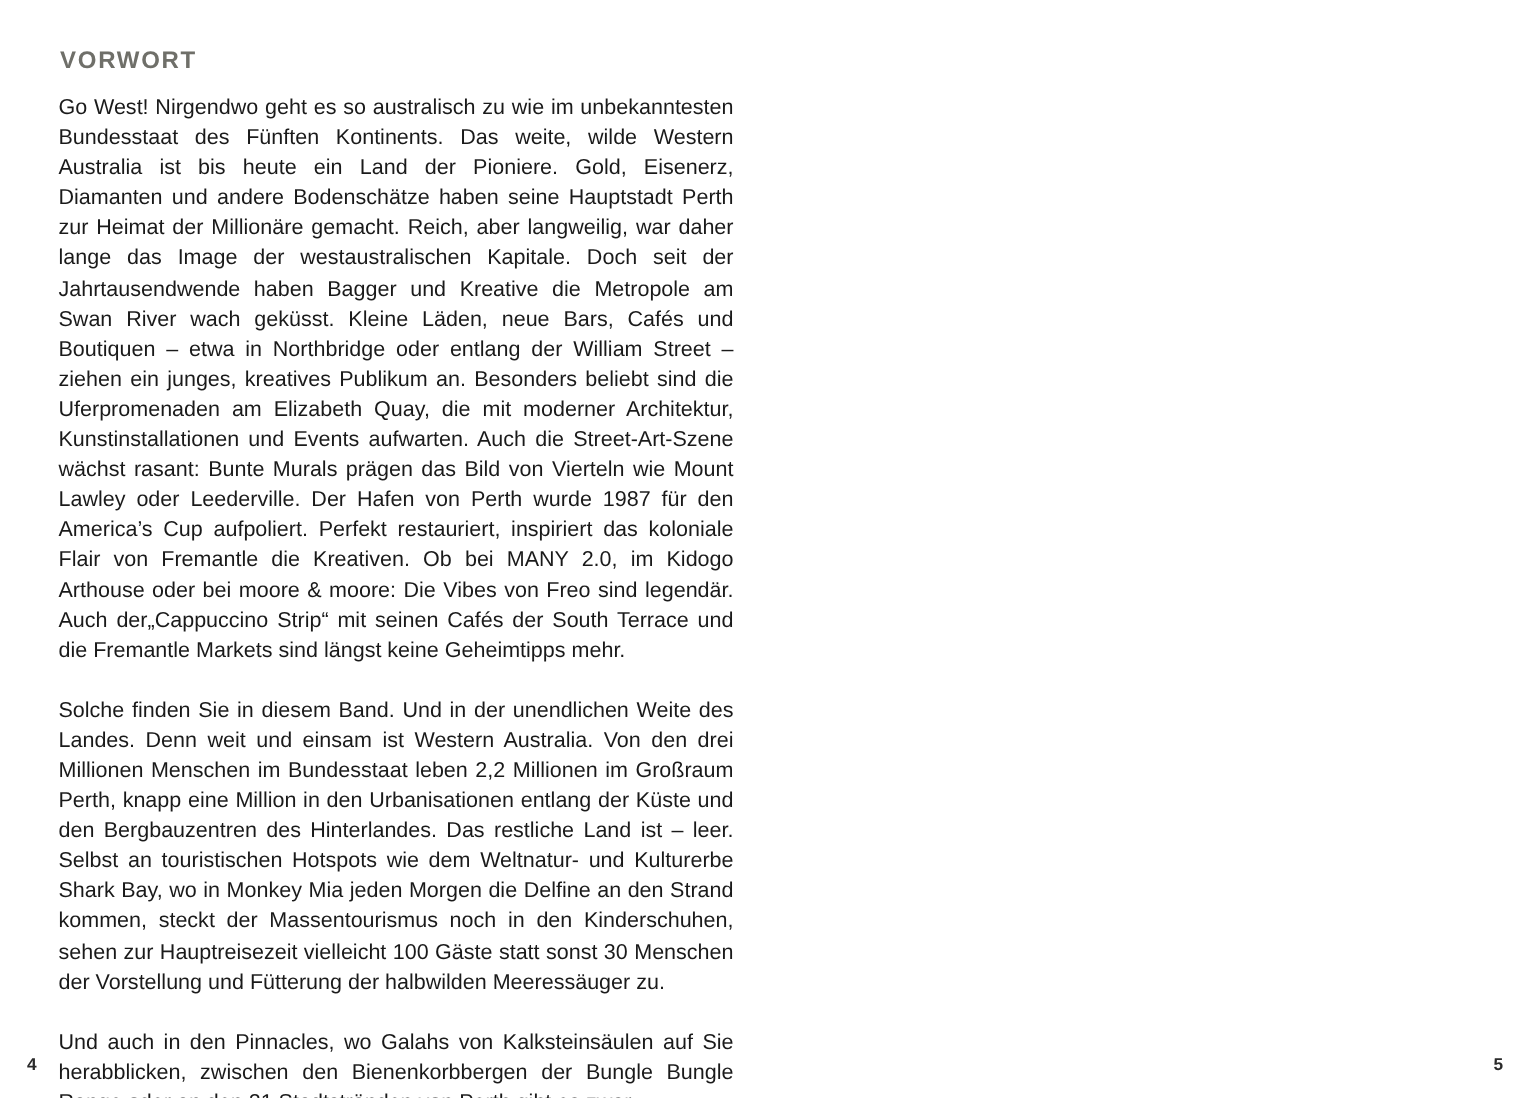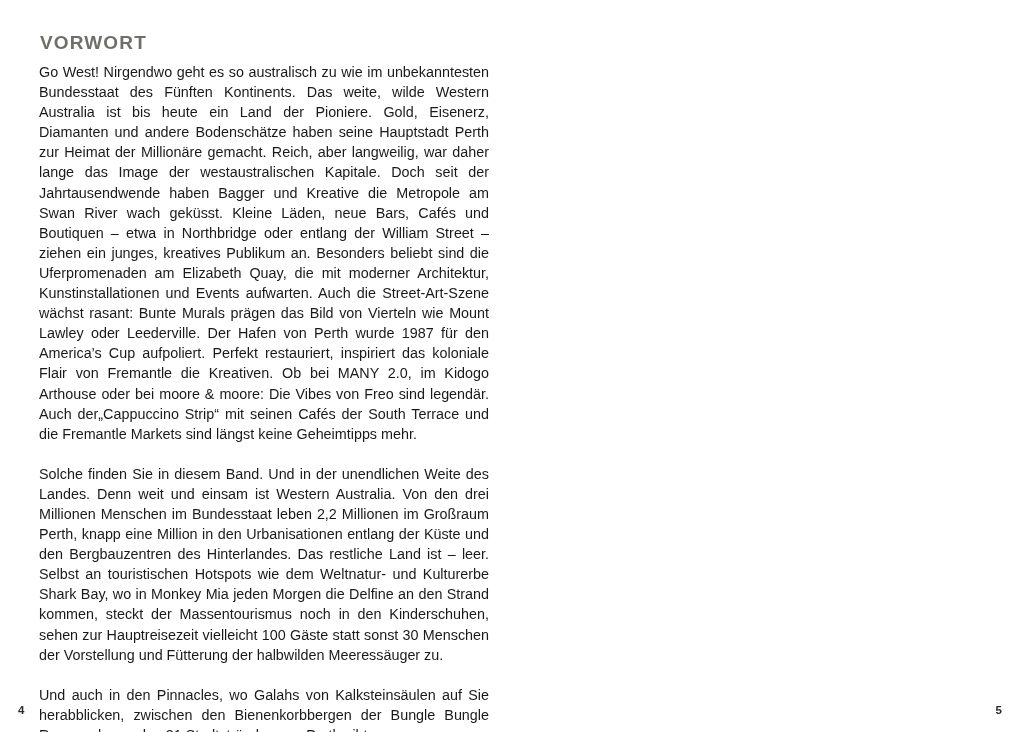--- a/index.html
+++ b/index.html
@@ -35,21 +35,21 @@
     left: 510px;
     top: 0;
     width: 510px;
     height: 732px;
   }
 
   .heading {
     position: absolute;
     left: 40px;
     top: 33px;
-    font-size: 19px;
+    font-size: 16px;
     letter-spacing: 1.15px;
     color: #6f6f69;
     font-weight: 600;
     line-height: 1;
   }
 
   .col-left {
     position: absolute;
     left: 39px;
     top: 62px;

